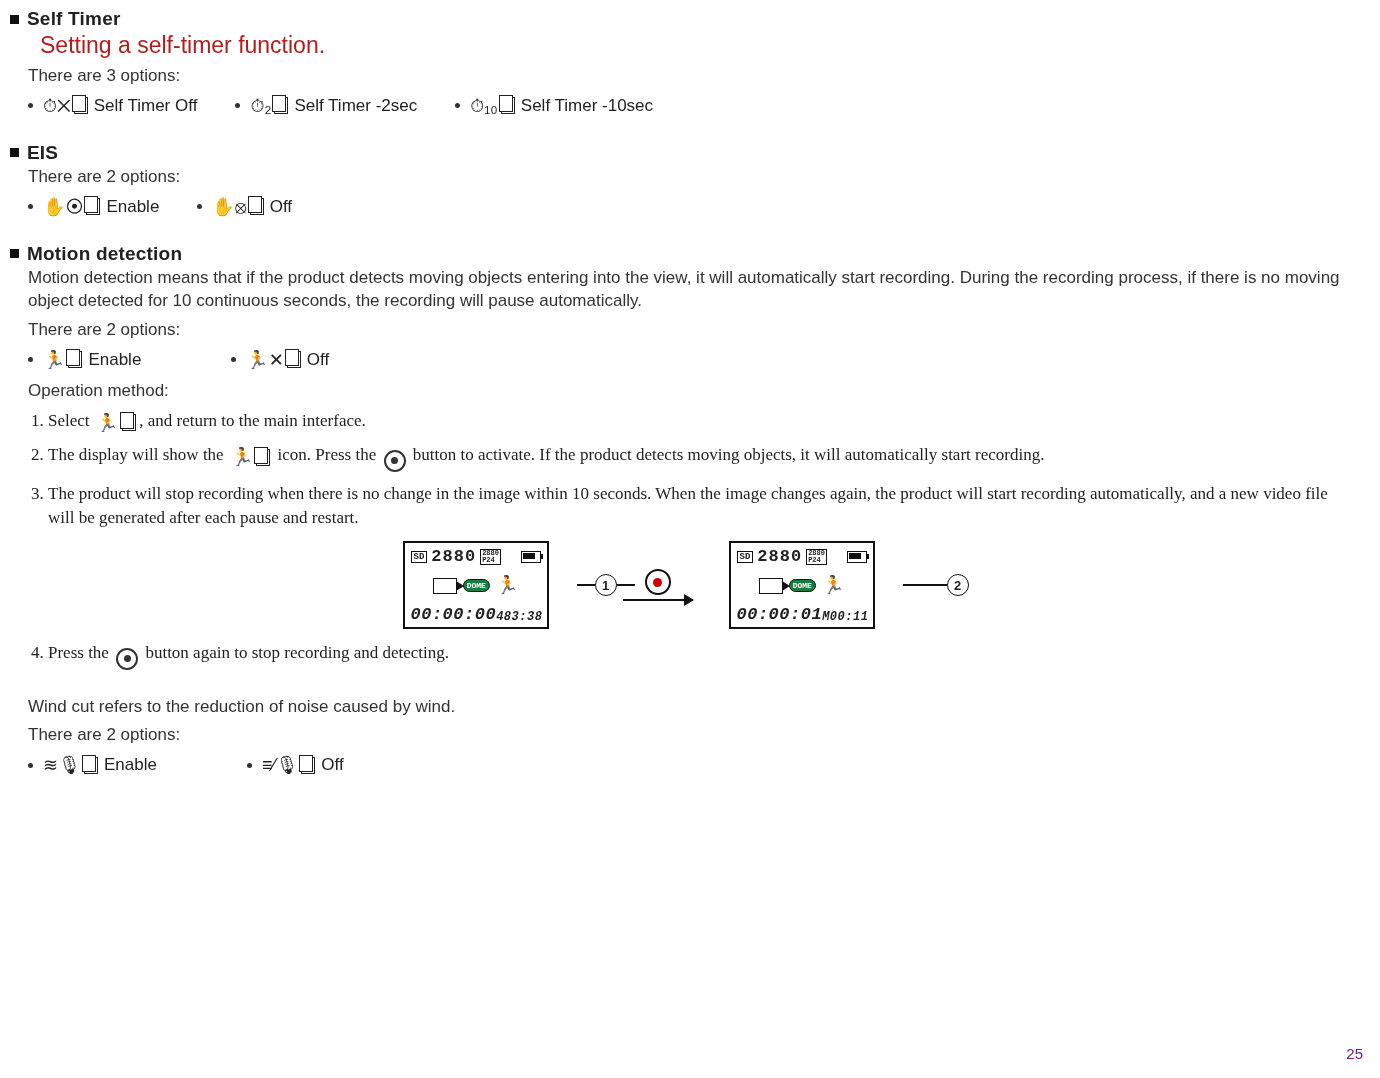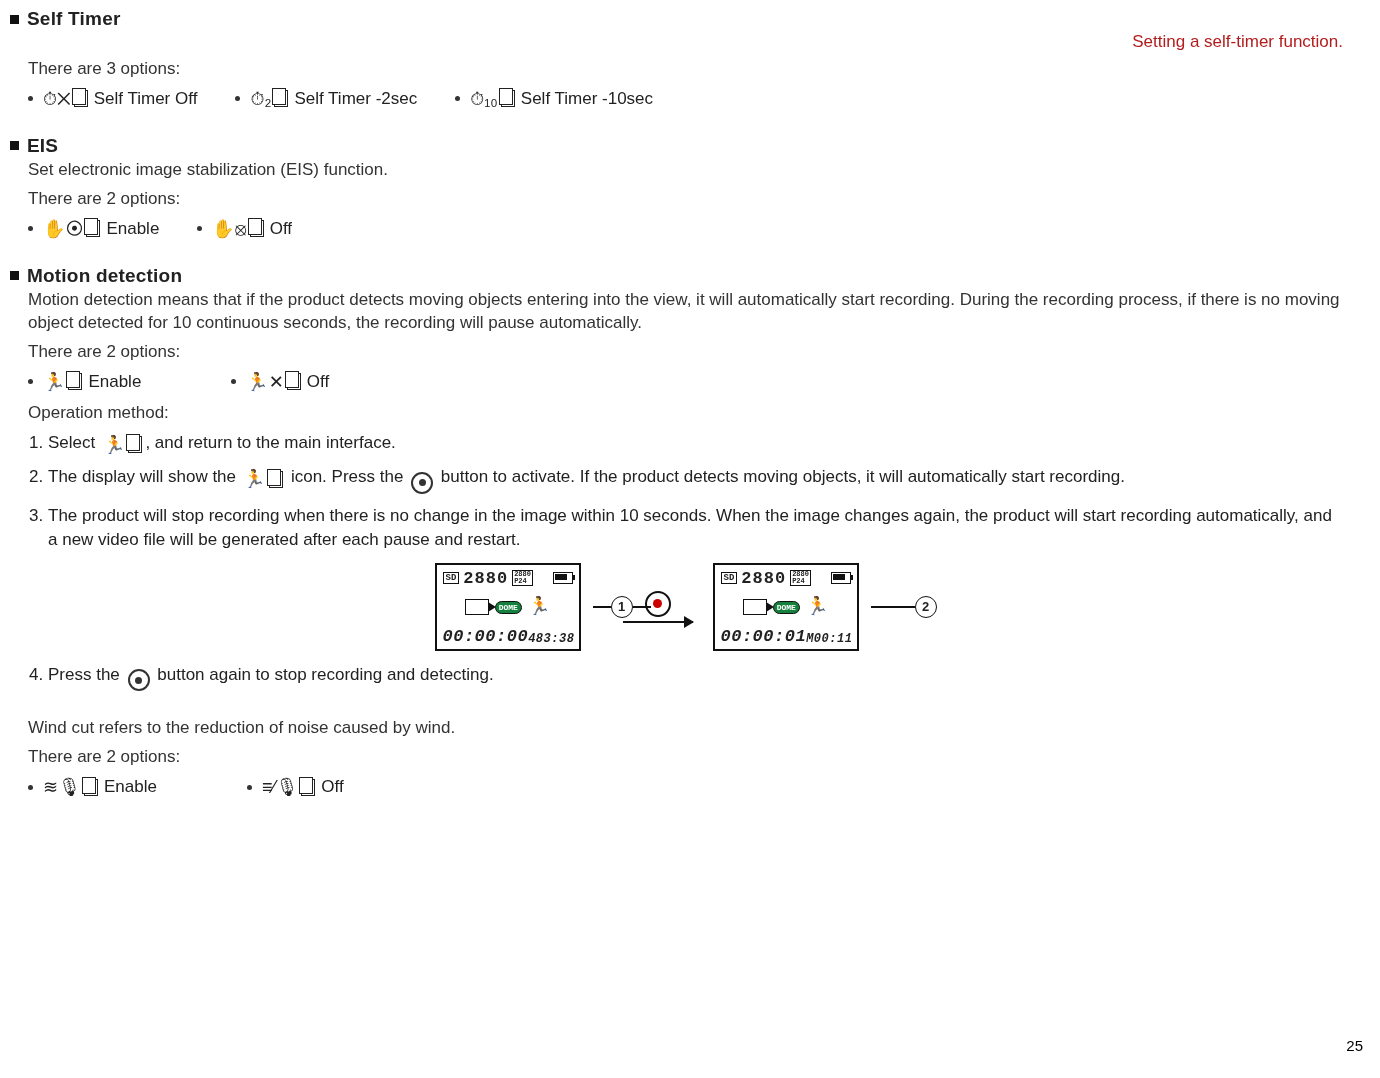--- a/index.html
+++ b/index.html
@@ -30,25 +30,24 @@
     margin-right: 8px;
     flex: 0 0 auto;
   }
   .heading {
     font-weight: 800;
     font-size: 19px;
     letter-spacing: 0.2px;
   }
   .subhead-red {
     color: #b41d1d;
-    font-size: 17px;
-    margin-left: 8px;
+    font-size: 23px;
+    margin-left: 30px;
     margin-top: 2px;
     margin-bottom: 6px;
-    text-align: right;
   }
   .body-indent { margin-left: 18px; }
   .body-text {
     font-size: 17px;
     line-height: 1.35;
     color: #333;
     margin-bottom: 6px;
   }
   .opt-row {
     display: flex;
@@ -96,20 +95,21 @@
   }
   .ol {
     list-style: decimal;
     padding-left: 20px;
     margin:6px 0 0 0;
   }
   .ol li {
     font-size: 17px;
     line-height:1.45;
     margin-bottom: 10px;
+    font-family: Liberation Serif, serif;
   }
   .inline-icon { vertical-align: -3px; margin: 0 3px; }
   .rec-btn {
     display:inline-flex;
     width:18px;height:18px;
     border:2px solid #333;
     border-radius:50%;
     align-items:center;justify-content:center;
     vertical-align:-4px;
     margin: 0 3px;
@@ -122,21 +122,21 @@
   
   .diagram-wrap {
     display:flex;
     flex-direction:column;
     align-items:center;
     margin: 4px 0 4px 0;
   }
   .diagram-row {
     display:flex;
     align-items:center;
-    gap: 12px;
+    gap: 28px;
   }
   .lcd {
     border: 2px solid #111;
     width: 146px;
     height: 88px;
     padding: 4px 6px 3px 6px;
     box-sizing: border-box;
     display:flex;
     flex-direction:column;
     justify-content:space-between;
@@ -220,23 +220,23 @@
   .legend {
     text-align:center;
     font-size:17px;
     line-height:1.4;
     margin-top:6px;
   }
   .legend .circle-num{width:18px;height:18px;font-size:12px;vertical-align:-4px;margin-right:3px;}
   .page-num{
     position:absolute;
     right:14px;
-    bottom:24px;
+    bottom:16px;
     font-size:15px;
-    color:#000000;
+    color:#701a75;
   }
 </style>
 </head>
 <body>
 
 <div class="page">
 
   <div class="section">
     <div class="heading-row">
       <span class="sqbullet"></span>
@@ -273,21 +273,20 @@
       </div>
     </div>
   </div>
 
   <div class="section">
     <div class="heading-row">
       <span class="sqbullet"></span>
       <span class="heading">EIS</span>
     </div>
     <div class="body-indent">
-      <div class="body-text">Set electronic image stabilization (EIS) function.</div>
       <div class="body-text">There are 2 options:</div>
       <div class="opt-row">
         <span class="opt-item">
           <span class="dot"></span>
           <span class="mini-icon">
               <span class="glyph">✋⦿</span>
               <span class="card-stack"></span>
             </span>
           <span>Enable</span>
         </span>

